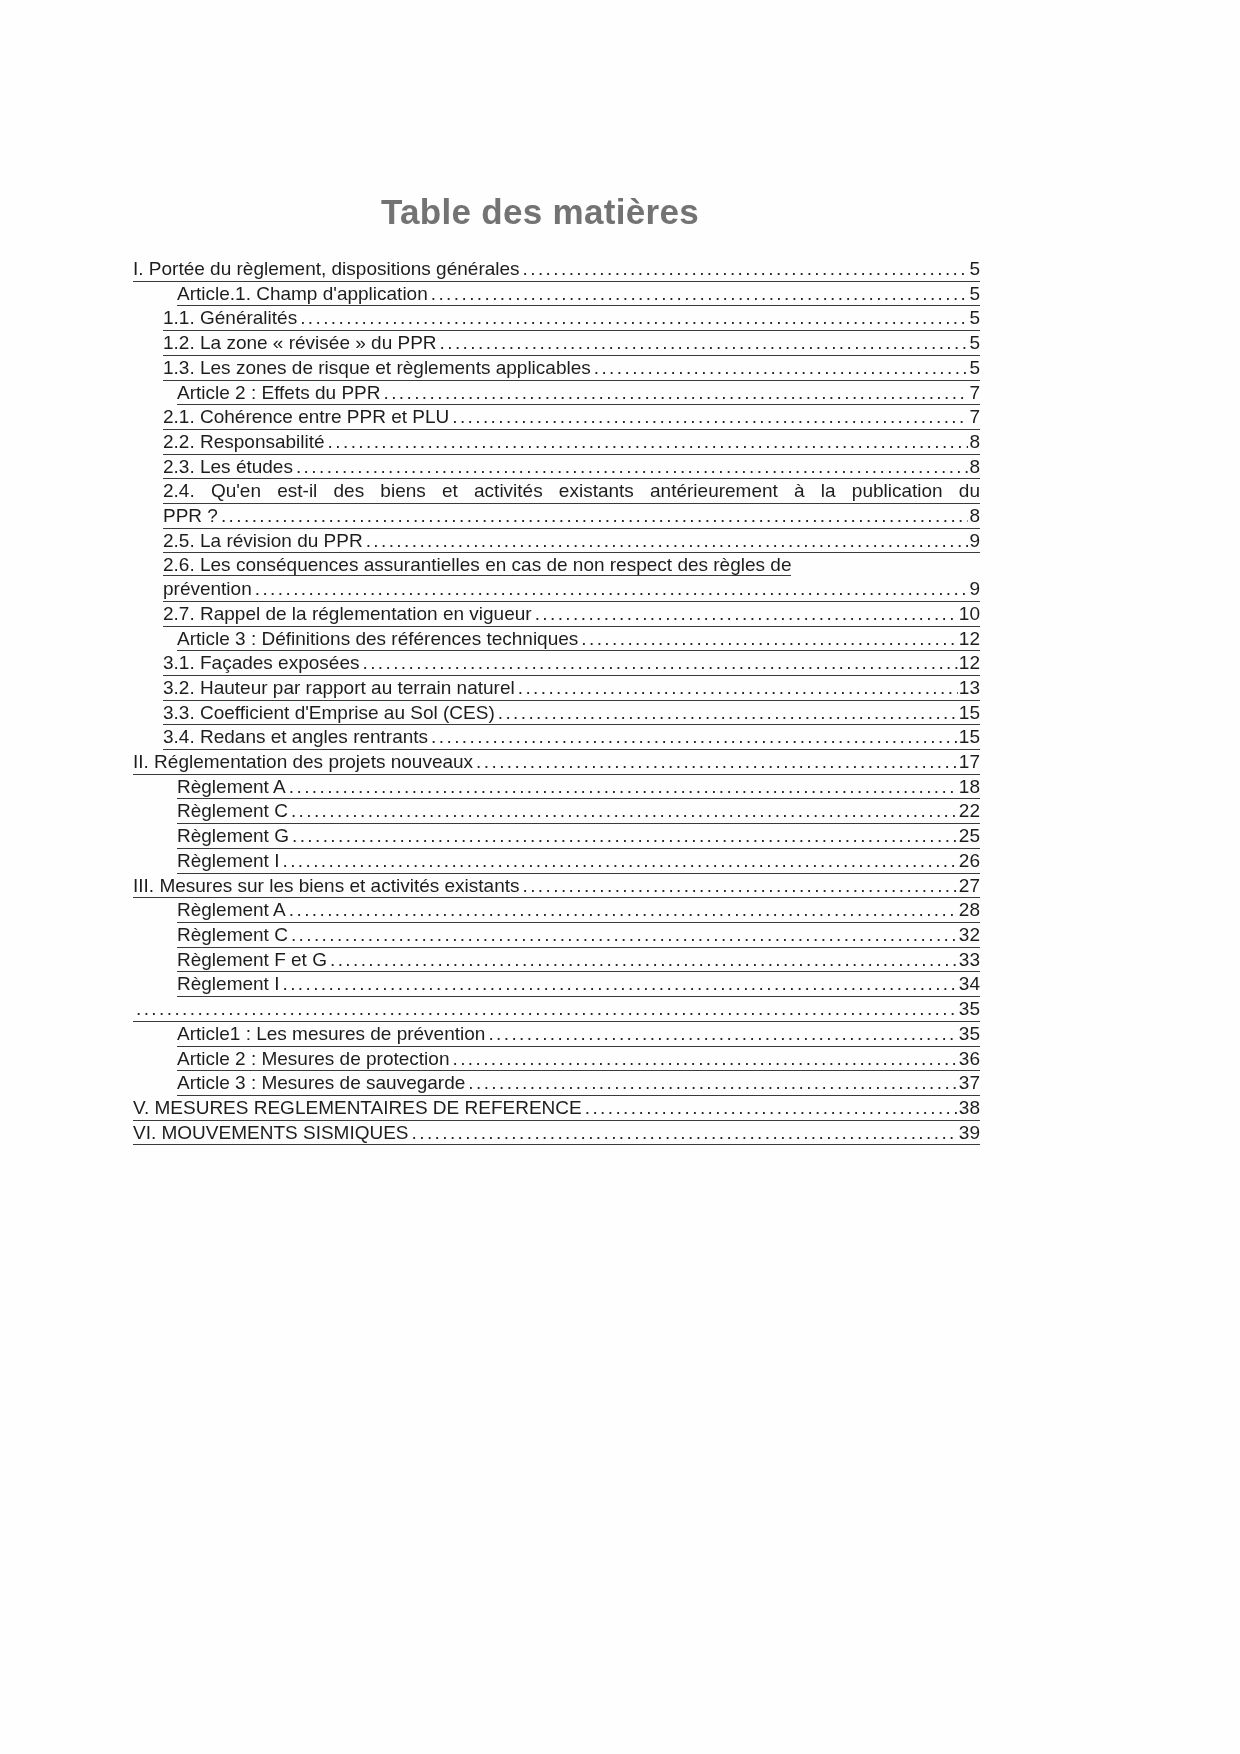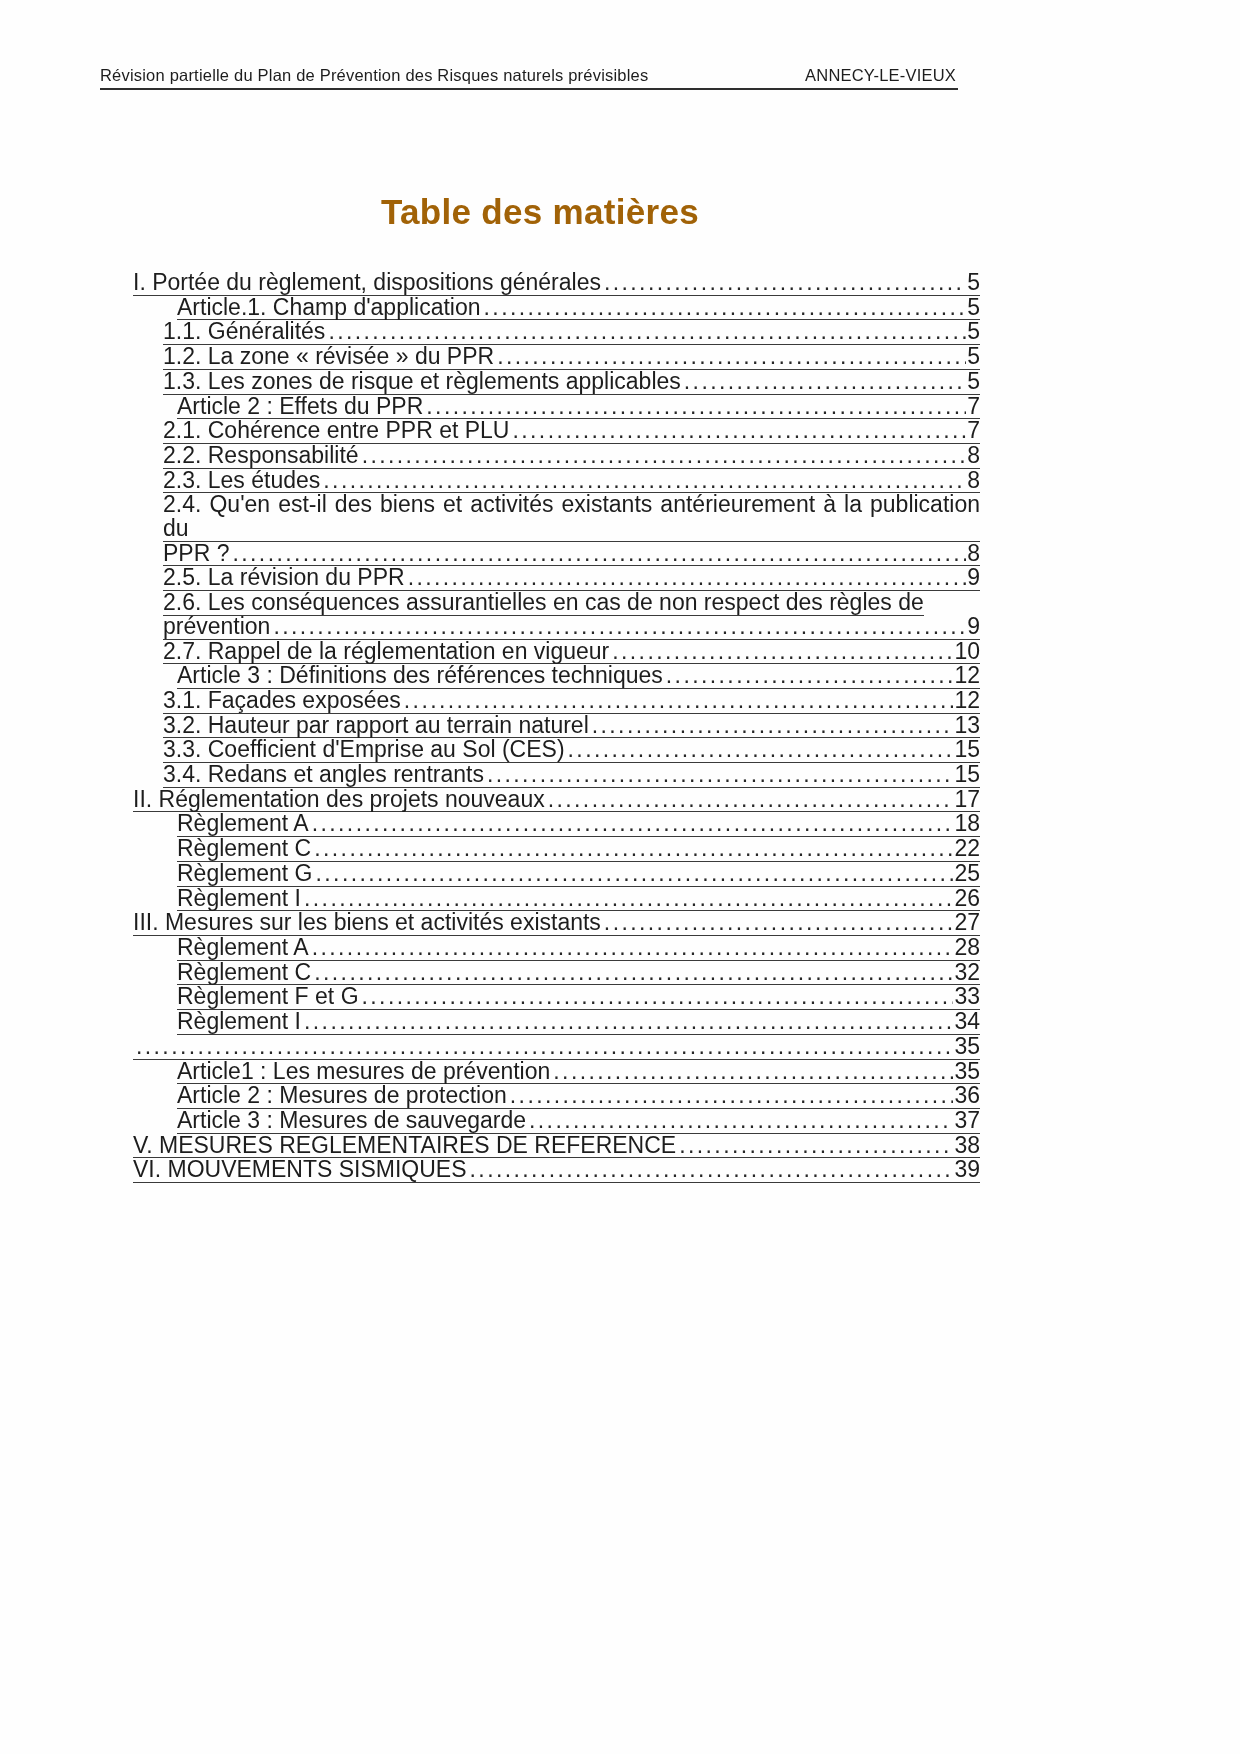--- a/index.html
+++ b/index.html
@@ -28,27 +28,27 @@
   .doc-header .right { padding-right: 2px; }
   
   .doc-title {
     position: absolute;
     left: 100px; width: 880px; top: 192px;
     margin: 0;
     text-align: center;
     font-size: 35px;
     font-weight: bold;
     letter-spacing: 0.3px;
-    color: #a16207;
+    color: #737373;
   }
   
   .toc {
     position: absolute;
-    left: 133px; top: 271px; width: 847px;
-    font-size: 23px;
+    left: 133px; top: 257px; width: 847px;
+    font-size: 19px;
     line-height: 23.7px;
   }
   .toc-entry { display: block; }
   .lvl0 { margin-left: 0; }
   .lvl1 { margin-left: 44px; }
   .lvl2 { margin-left: 30px; }
   .row-line {
     display: flex;
     align-items: baseline;
     border-bottom: 1.5px solid #3a3a3a;
@@ -73,24 +73,20 @@
     text-align: justify;
     text-align-last: justify;
     border-bottom: 1.5px solid #3a3a3a;
   }
 </style>
 </head>
 <body>
 
 <div class="sheet">
 
-  <div class="doc-header">
-    <span class="left">Révision partielle du Plan de Prévention des Risques naturels prévisibles</span>
-    <span class="right">ANNECY-LE-VIEUX</span>
-  </div>
 
   <h1 class="doc-title">Table des matières</h1>
 
   <div class="toc">
       <div class="toc-entry lvl0">
         <div class="row-line">
           <span class="label">I. Portée du règlement, dispositions générales</span>
           <span class="leader"></span>
           <span class="page-num">5</span>
         </div>

